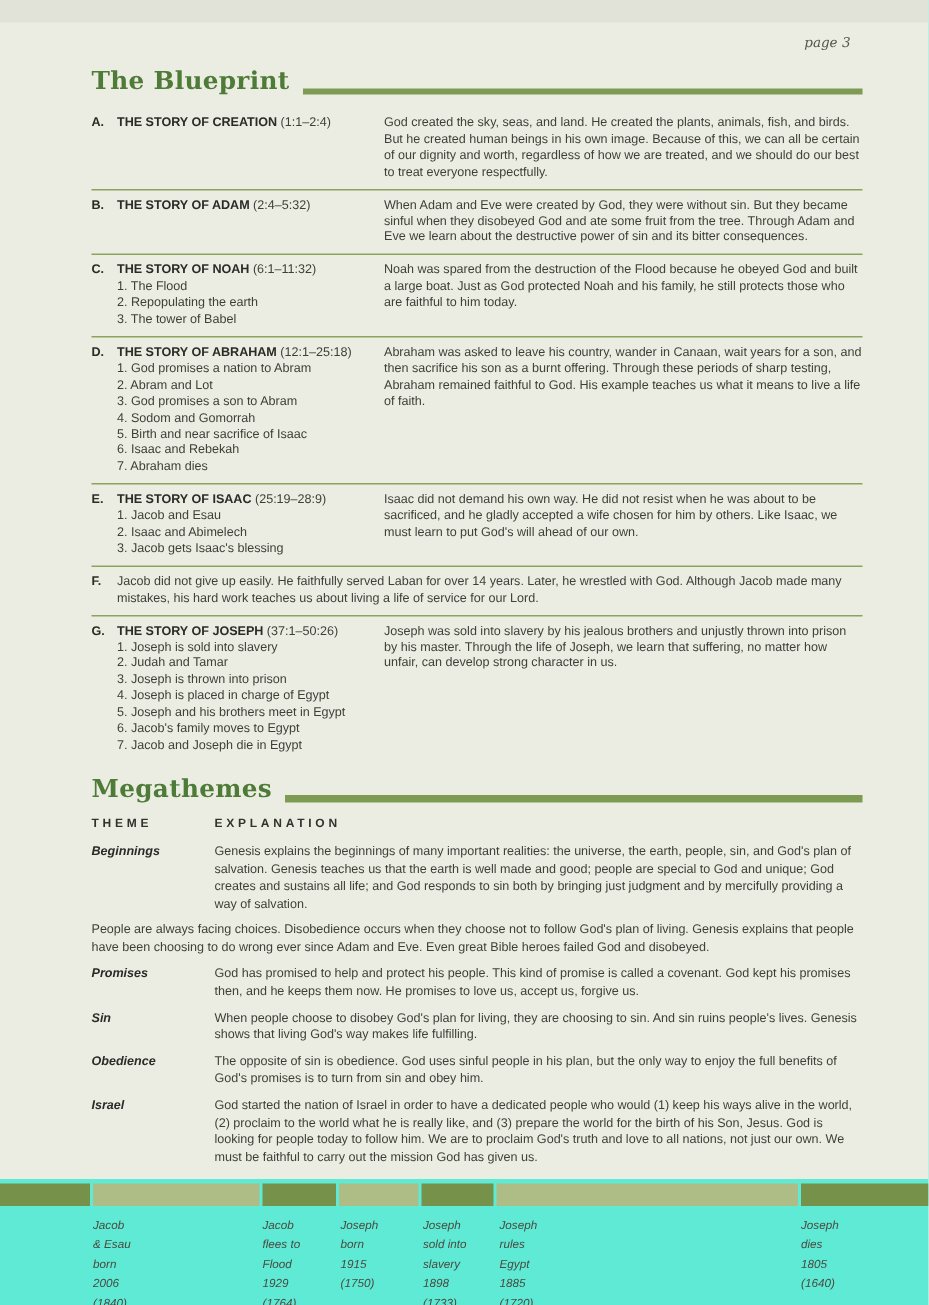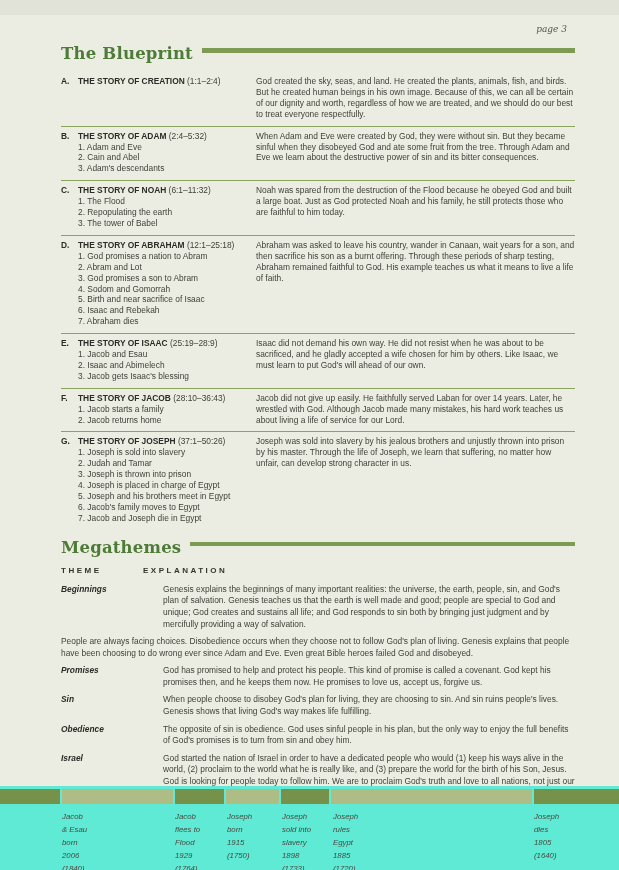--- a/index.html
+++ b/index.html
@@ -8,42 +8,42 @@
     position:relative; width:619px; height:870px;
     background:#5eead4; overflow:hidden;
   }
   .beige { position:absolute; top:0; left:0; width:619px; height:786px; background:#ecede2; }
   .top-strip { position:absolute; top:0; left:0; width:619px; height:15px; background:#e2e3d8; }
   .content { position:relative; padding:0 44px 0 61px; height:786px; overflow:hidden; box-sizing:border-box; }
   .page-number {
     text-align:right; font-family:"DejaVu Serif", serif; font-style:italic;
     font-size:9px; color:#55554c; padding:24px 8px 0 0; height:12px;
   }
-  .section-heading { display:flex; align-items:flex-start; margin:8px 0 9px; }
+  .section-heading { display:flex; align-items:flex-end; margin:8px 0 9px; }
   .heading-text {
     font-family:"DejaVu Serif", serif; font-weight:bold;
     font-size:16.5px; color:#4e7b38; letter-spacing:0.2px;
   }
   .heading-rule { flex:1; height:4.5px; background:#7d9b52; margin-left:9px; margin-top:4px; }
   
   .bp-section {
     display:flex; border-bottom:1px solid #8aa45c;
     padding:4px 0 6px; font-size:8.4px; line-height:10.9px; color:#3f3f3a;
   }
   .bp-section:last-child { border-bottom:none; }
   .bp-letter { width:17px; font-weight:bold; color:#2b2b27; flex:none; }
   .bp-left { width:168px; padding-right:10px; flex:none; }
   .bp-title { font-weight:bold; color:#2b2b27; }
   .bp-ref { font-weight:normal; color:#3f3f3a; }
   .bp-item { color:#3f3f3a; }
   .bp-desc { flex:1; }
   
   .themes-header { display:flex; font-weight:bold; font-size:8px; letter-spacing:2.5px; color:#33332e; margin:4px 0 9px; }
   .theme-col { width:82px; flex:none; }
-  .theme-row { display:flex; font-size:8.4px; line-height:11.6px; margin-bottom:6px; color:#3f3f3a;gap:20px; }
+  .theme-row { display:flex; font-size:8.4px; line-height:11.6px; margin-bottom:6px; color:#3f3f3a; }
   .theme-name { width:82px; flex:none; font-weight:bold; font-style:italic; color:#2b2b27; }
   .theme-expl { flex:1; }
   
   .tl-seg { position:absolute; top:789px; height:15px; }
   .tl-label { position:absolute; top:810px; font-style:italic; font-size:7.8px; line-height:13px; color:#4a4a40; white-space:nowrap; }
 </style>
 </head>
 <body>
 
 <div class="page">
@@ -64,25 +64,20 @@
           <div class="bp-left">
             <div class="bp-title"><span>THE STORY OF CREATION </span><span class="bp-ref">(1:1–2:4)</span></div>
             <div class="bp-items"></div>
           </div>
           <div class="bp-desc">God created the sky, seas, and land. He created the plants, animals, fish, and birds. But he created human beings in his own image. Because of this, we can all be certain of our dignity and worth, regardless of how we are treated, and we should do our best to treat everyone respectfully.</div>
         </div>
         <div class="bp-section">
           <div class="bp-letter">B.</div>
           <div class="bp-left">
             <div class="bp-title"><span>THE STORY OF ADAM </span><span class="bp-ref">(2:4–5:32)</span></div>
-            <div class="bp-items">
-              <div class="bp-item">1. Adam and Eve</div>
-              <div class="bp-item">2. Cain and Abel</div>
-              <div class="bp-item">3. Adam's descendants</div>
-            </div>
           </div>
           <div class="bp-desc">When Adam and Eve were created by God, they were without sin. But they became sinful when they disobeyed God and ate some fruit from the tree. Through Adam and Eve we learn about the destructive power of sin and its bitter consequences.</div>
         </div>
         <div class="bp-section">
           <div class="bp-letter">C.</div>
           <div class="bp-left">
             <div class="bp-title"><span>THE STORY OF NOAH </span><span class="bp-ref">(6:1–11:32)</span></div>
             <div class="bp-items">
               <div class="bp-item">1. The Flood</div>
               <div class="bp-item">2. Repopulating the earth</div>
@@ -114,27 +109,20 @@
             <div class="bp-items">
               <div class="bp-item">1. Jacob and Esau</div>
               <div class="bp-item">2. Isaac and Abimelech</div>
               <div class="bp-item">3. Jacob gets Isaac's blessing</div>
             </div>
           </div>
           <div class="bp-desc">Isaac did not demand his own way. He did not resist when he was about to be sacrificed, and he gladly accepted a wife chosen for him by others. Like Isaac, we must learn to put God's will ahead of our own.</div>
         </div>
         <div class="bp-section">
           <div class="bp-letter">F.</div>
-          <div class="bp-left">
-            <div class="bp-title"><span>THE STORY OF JACOB </span><span class="bp-ref">(28:10–36:43)</span></div>
-            <div class="bp-items">
-              <div class="bp-item">1. Jacob starts a family</div>
-              <div class="bp-item">2. Jacob returns home</div>
-            </div>
-          </div>
           <div class="bp-desc">Jacob did not give up easily. He faithfully served Laban for over 14 years. Later, he wrestled with God. Although Jacob made many mistakes, his hard work teaches us about living a life of service for our Lord.</div>
         </div>
         <div class="bp-section">
           <div class="bp-letter">G.</div>
           <div class="bp-left">
             <div class="bp-title"><span>THE STORY OF JOSEPH </span><span class="bp-ref">(37:1–50:26)</span></div>
             <div class="bp-items">
               <div class="bp-item">1. Joseph is sold into slavery</div>
               <div class="bp-item">2. Judah and Tamar</div>
               <div class="bp-item">3. Joseph is thrown into prison</div>

